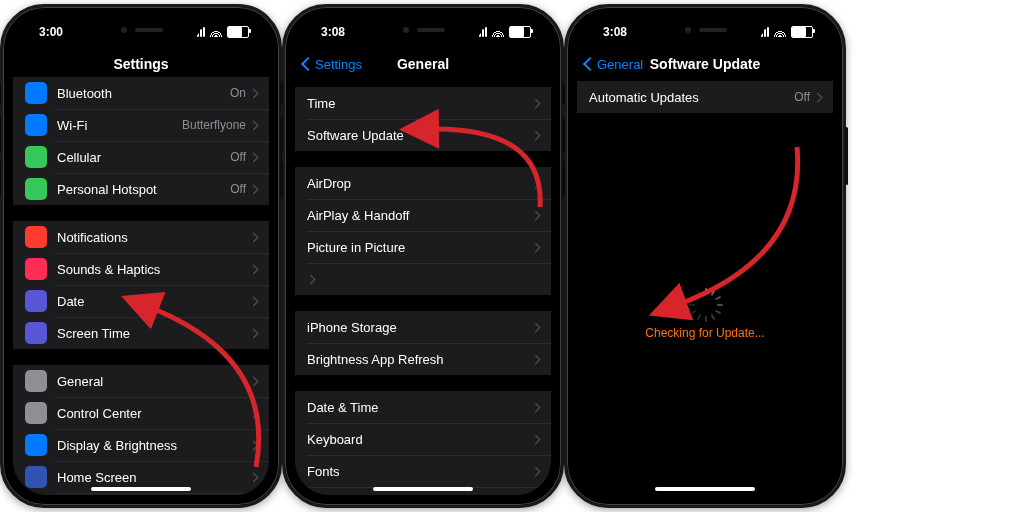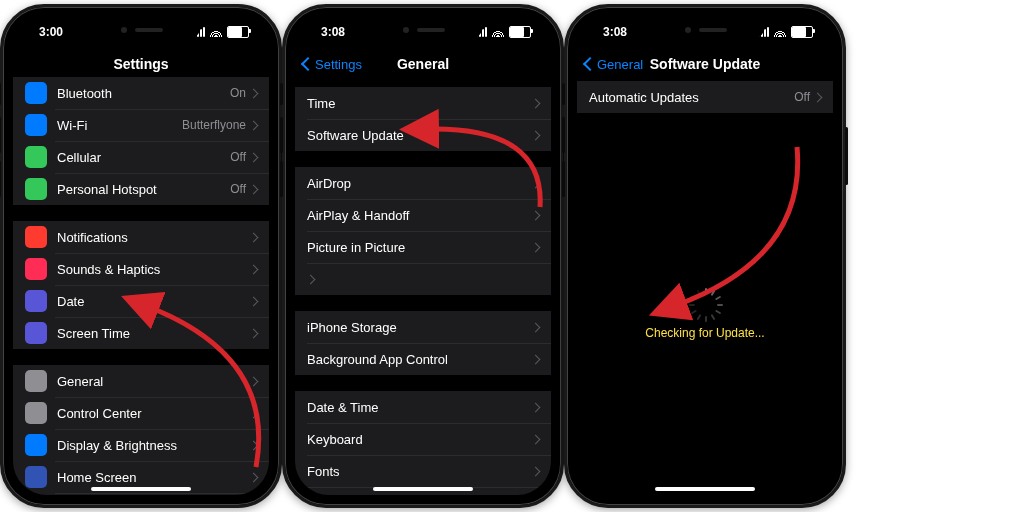--- a/index.html
+++ b/index.html
@@ -37,21 +37,21 @@
   .row + .row:before{content:"";position:absolute;left:42px;right:0;top:0;height:1px;background:#2c2c2e}
   .row.noicon + .row.noicon:before{left:12px}
   .ico{width:22px;height:22px;border-radius:5px;margin-right:10px;display:flex;align-items:center;justify-content:center;font-size:12px;color:#fff;flex:0 0 auto}
   .label{flex:1;text-align:left;font-size:13px;color:#fff}
   .val{color:#8e8e93;font-size:12px;margin-right:4px}
   .chev{width:6px;height:6px;border-top:1.5px solid #5a5a5e;border-right:1.5px solid #5a5a5e;transform:rotate(45deg)}
   .homebar{position:absolute;bottom:4px;left:50%;transform:translateX(-50%);width:100px;height:4px;background:#fff;border-radius:3px}
   .arrow{position:absolute;pointer-events:none;z-index:8}
   .spinner{width:22px;height:22px;position:relative;margin:0 auto}
   .spinner span{position:absolute;left:50%;top:0;width:2px;height:6px;background:#6e6e72;border-radius:1px;transform-origin:1px 11px}
-  .check{color:#fde047;font-size:12px;text-align:center;margin-top:10px}
+  .check{color:#f97316;font-size:12px;text-align:center;margin-top:10px}
   svg.arr{overflow:visible}
 </style>
 </head>
 <body>
 
 <div class="stage">
 
   <div class="phone">
     <div class="btn-side btn-l1"></div>
       <div class="btn-side btn-l2"></div>
@@ -218,21 +218,21 @@
             <div class="row noicon">
               <span class="chev"></span>
             </div>
           </div>
           <div class="group">
             <div class="row noicon">
               <span class="label">iPhone Storage</span>
               <span class="chev"></span>
             </div>
             <div class="row noicon">
-              <span class="label">Background App Control</span>
+              <span class="label">Brightness App Refresh</span>
               <span class="chev"></span>
             </div>
           </div>
           <div class="group">
             <div class="row noicon">
               <span class="label">Date &amp; Time</span>
               <span class="chev"></span>
             </div>
             <div class="row noicon">
               <span class="label">Keyboard</span>

